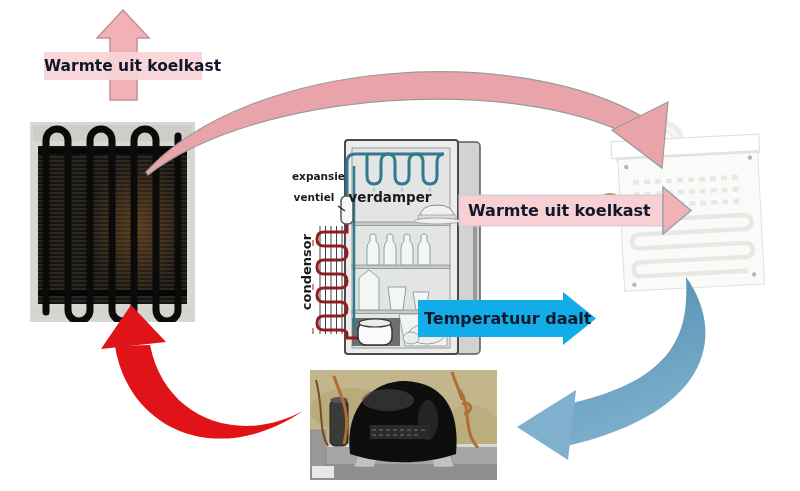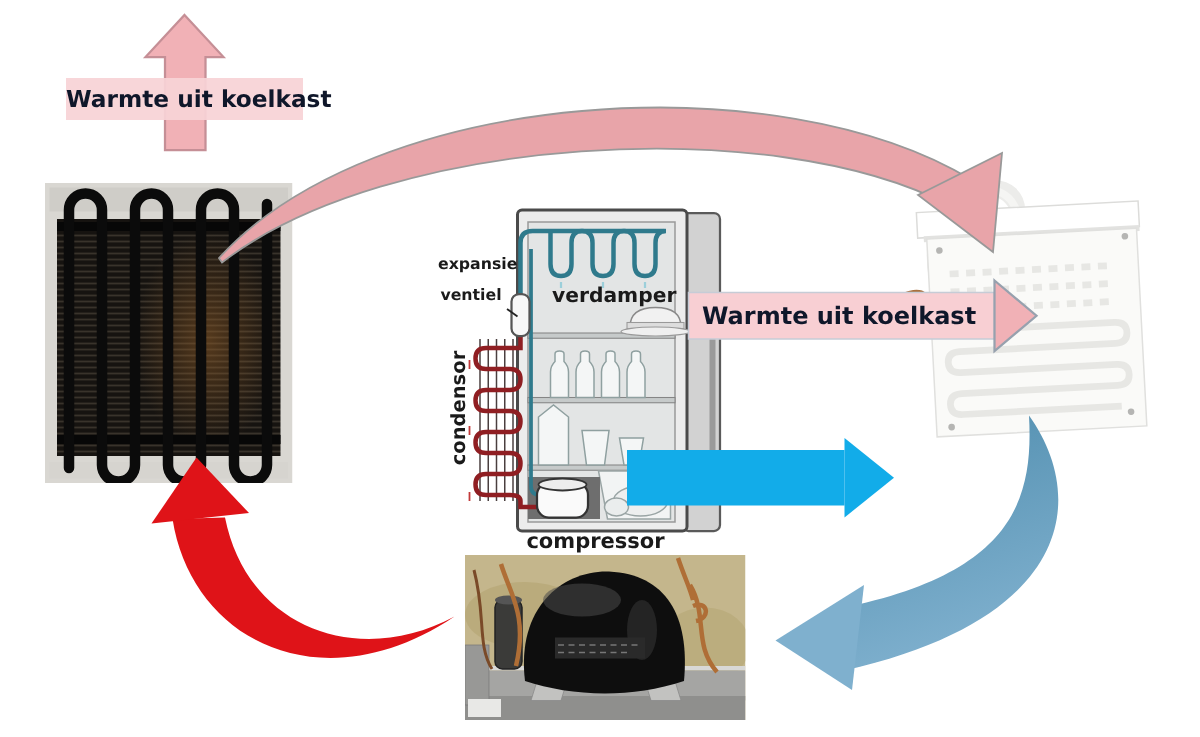--- a/index.html
+++ b/index.html
@@ -7,21 +7,21 @@
          font-family:"DejaVu Sans","Liberation Sans",sans-serif;}
   .abs{position:absolute;}
   #title{left:222px;top:0;width:410px;height:78px;line-height:78px;text-align:center;
          font-size:55px;font-weight:600;color:var(--title_blue,#1A73BE);letter-spacing:-1px;}
   .arrow-label{color:#0f172a;font-weight:bold;white-space:nowrap;}
   #heat-top-label{left:44px;top:52px;width:158px;height:28px;line-height:28px;text-align:center;
                   font-size:15.5px;background:rgba(248,211,214,.93);}
   #heat-right-label{left:468px;top:196px;width:190px;height:30px;line-height:30px;font-size:16px;}
   #temp-drop-label{left:424px;top:301px;width:136px;height:36px;line-height:36px;text-align:center;font-size:16px;}
   .diagram-label{color:#1a1a1a;font-weight:bold;}
-  #verdamper-label{left:368px;top:189px;width:92px;text-align:left;font-size:13.5px;}
+  #verdamper-label{left:344px;top:189px;width:92px;text-align:center;font-size:13.5px;}
   #expansie-label1{left:292px;top:170px;width:48px;text-align:center;font-size:10.5px;}
   #expansie-label2{left:292px;top:191px;width:44px;text-align:center;font-size:10.5px;}
   #condensor-label{left:266px;top:265px;width:80px;height:14px;text-align:center;font-size:13px;
                    transform:rotate(-90deg);}
   #compressor-label{left:342px;top:353px;width:110px;text-align:center;font-size:14px;}
   svg{display:block;}
 </style>
 </head>
 <body>
 
@@ -190,23 +190,23 @@
       <path d="M686,277 C724,330 718,412 563,447 L572,403 C676,379 689,332 686,277 Z" fill="url(#blueSwoosh)"></path>
       <path d="M576,390 L568,460 L517,427 Z" fill="var(--steel_blue_light,#7FB0CE)"></path>
     </g>
   </svg>
 
 
   <div id="heat-top-label" class="abs arrow-label">Warmte uit koelkast</div>
 
   <div id="heat-right-label" class="abs arrow-label">Warmte uit koelkast</div>
 
+  <div id="temp-drop-label" class="abs arrow-label">Temperatuur daalt</div>
 
   <div id="verdamper-label" class="abs diagram-label">verdamper</div>
 
   <div id="expansie-label1" class="abs diagram-label">expansie</div>
 
   <div id="expansie-label2" class="abs diagram-label">ventiel</div>
 
   <div id="condensor-label" class="abs diagram-label">condensor</div>
 
-  <div id="compressor-label" class="abs diagram-label">compressor</div>
 </div>
 
 </body></html>

